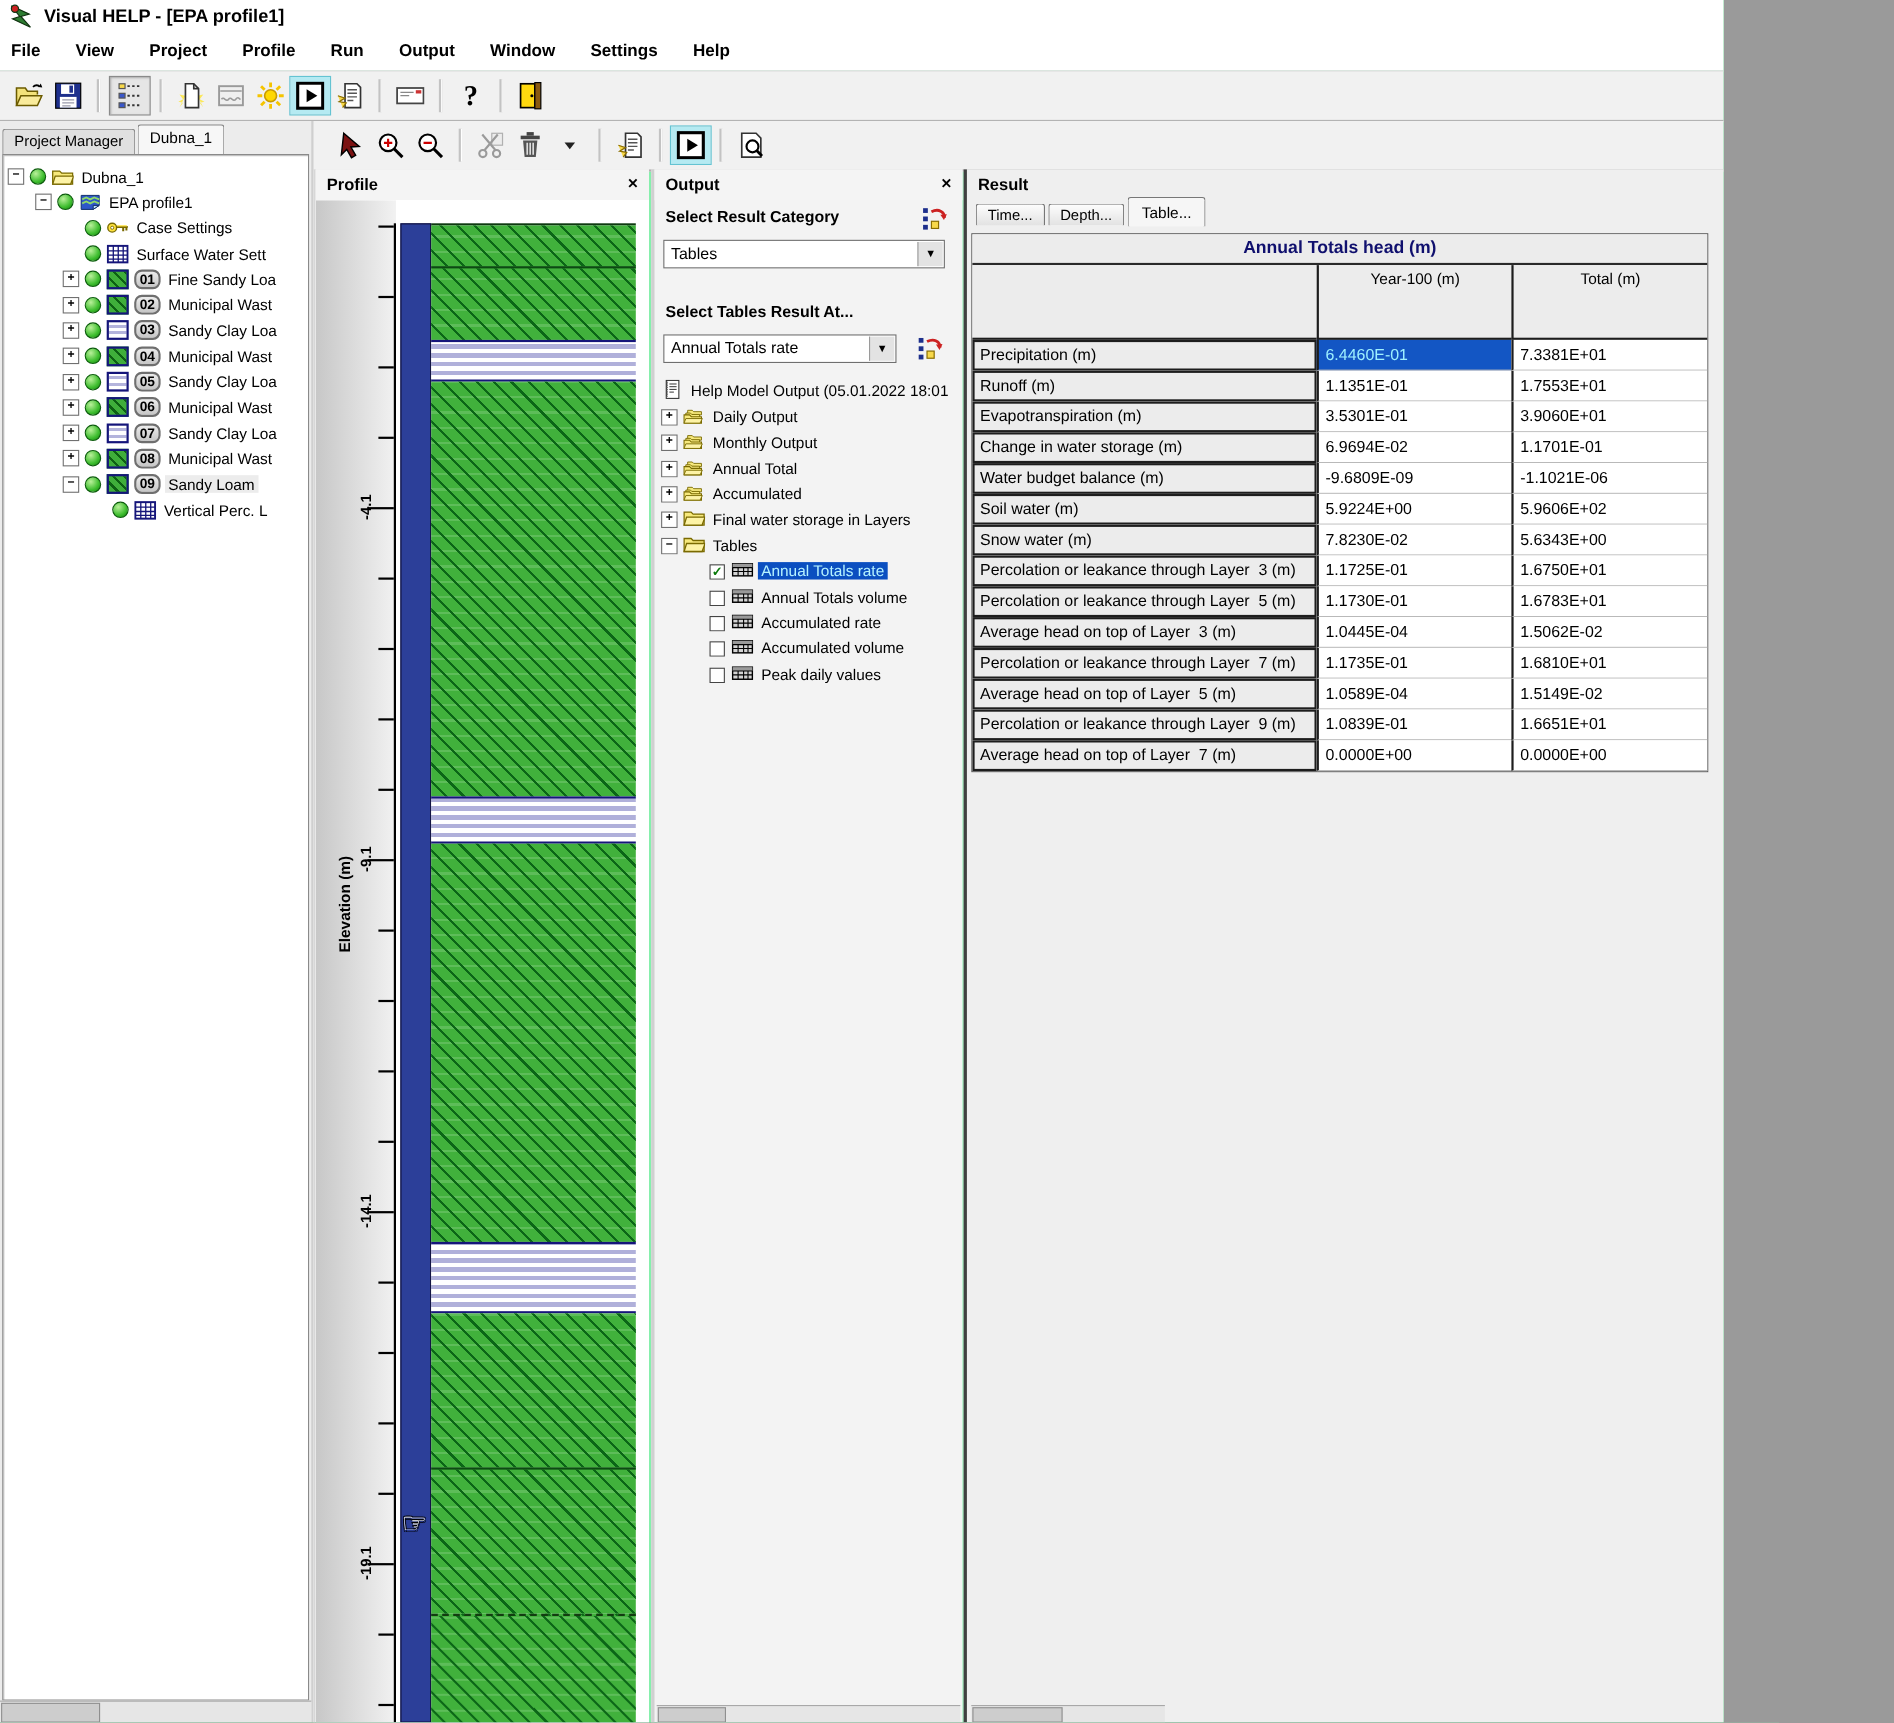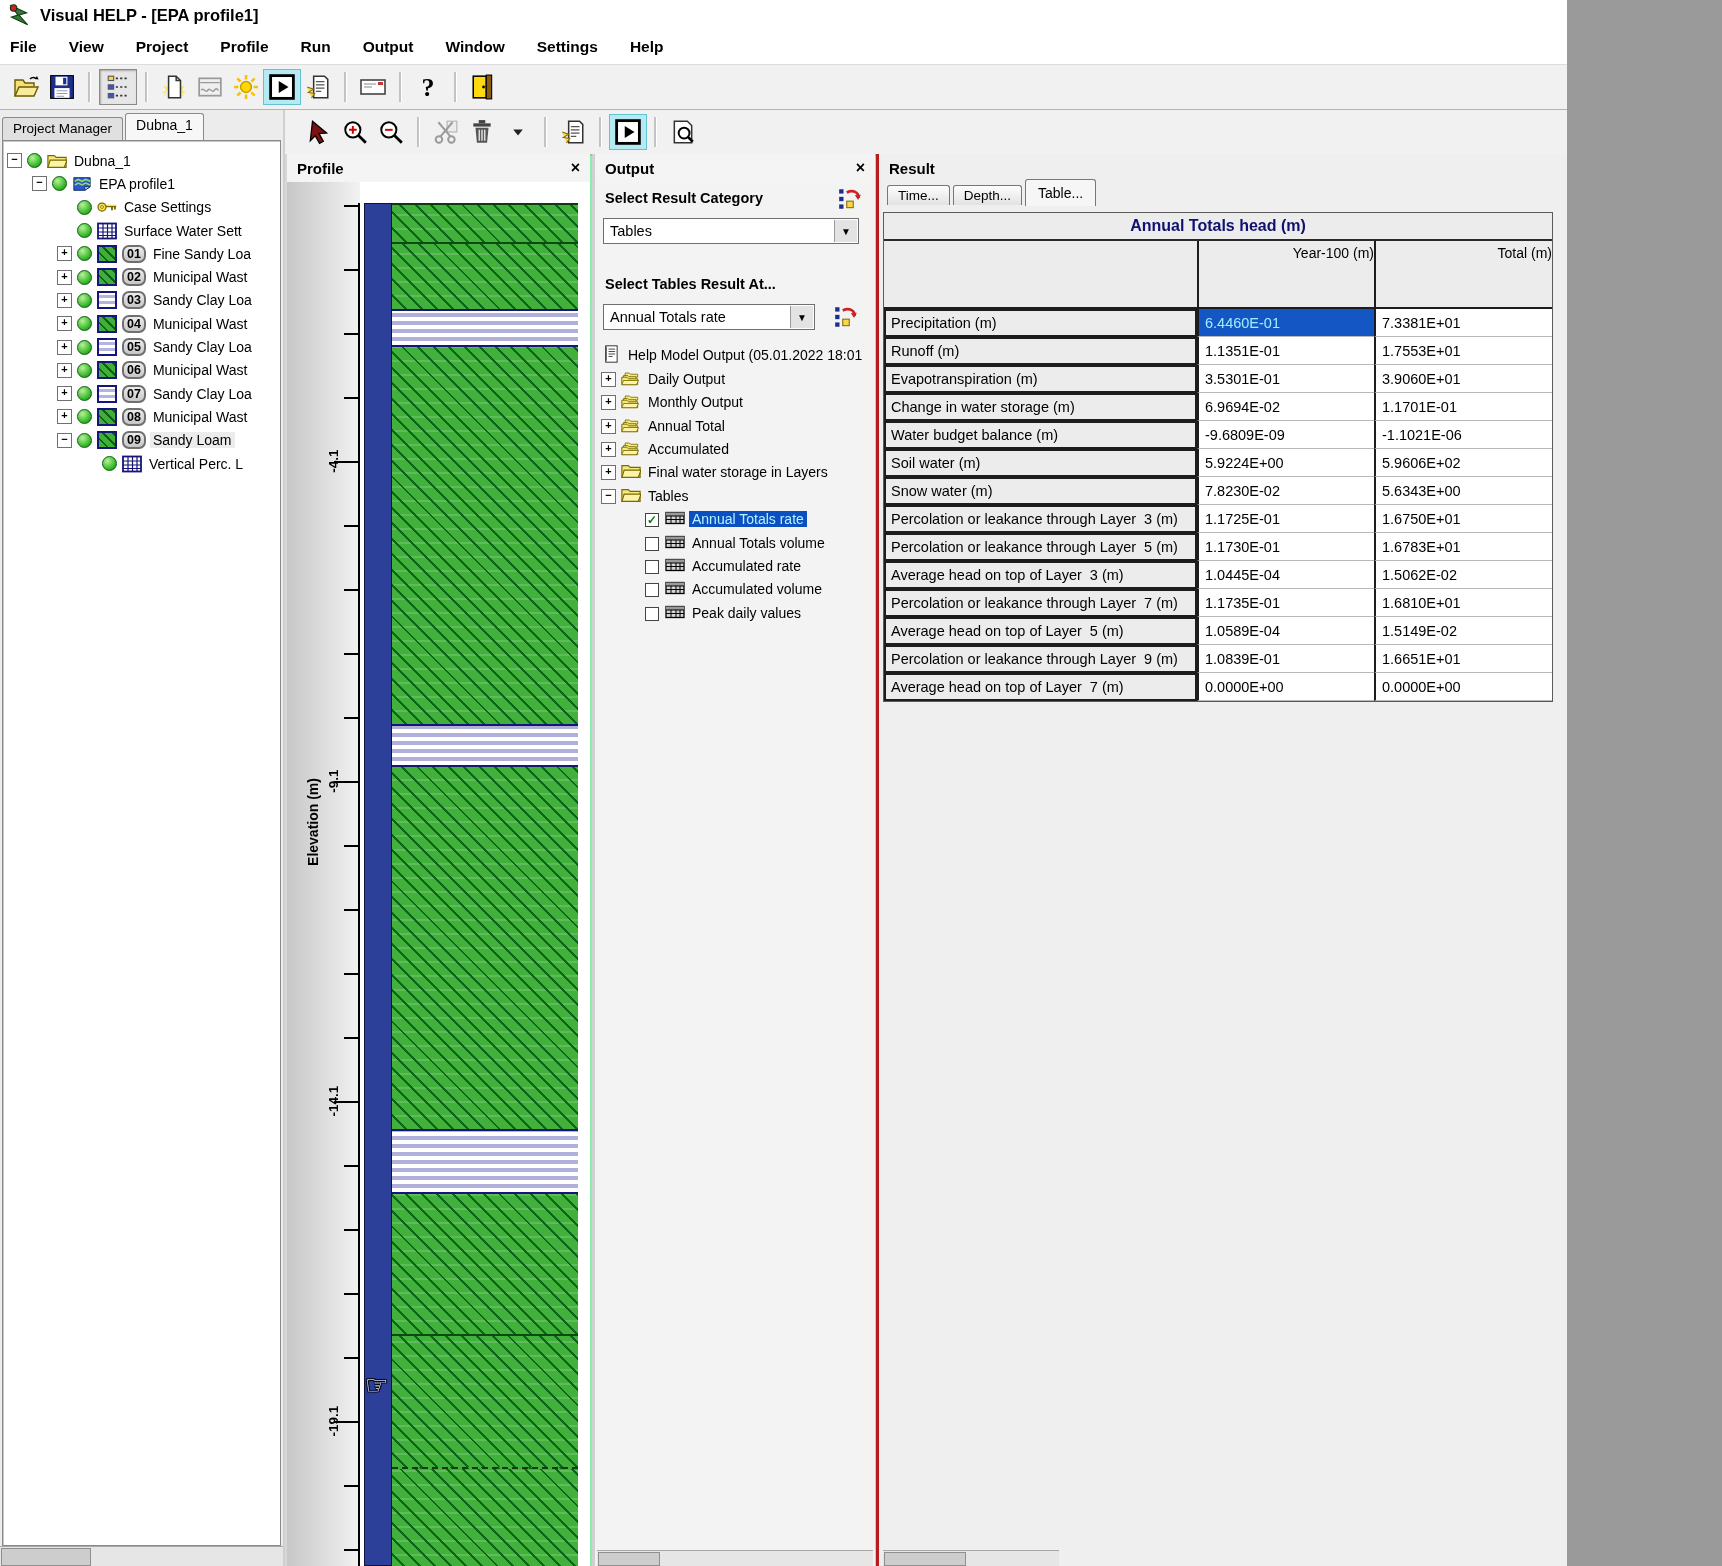--- a/index.html
+++ b/index.html
@@ -87,31 +87,31 @@
   .ddbtn{position:absolute;right:1px;top:1px;bottom:1px;width:22px;background:#e3e3e3;border-left:1px solid #9a9a9a;
          display:flex;align-items:center;justify-content:center;font-size:10px;}
   .ddicon{position:absolute;width:26px;height:26px;}
   .otree{position:absolute;left:4px;right:0;top:186px;bottom:20px;overflow:hidden;}
   .orow{height:23.4px;display:flex;align-items:flex-end;font-size:14px;white-space:nowrap;overflow:hidden;}
   .orow .lbl{padding:0 3px;}
   .orow .lbl.sel{background:#0b4fc0;color:#b5f2ff;}
   .cb{width:14px;height:14px;border:1px solid #444;background:#fff;font-size:12px;line-height:13px;
       text-align:center;color:#0a7a0a;font-weight:700;margin-right:6px;flex:none;box-sizing:border-box;}
   
-  .result-panel{left:876px;right:0;background:#efefef;border-left:3px solid #b91c1c;}
+  .result-panel{left:876px;right:0;background:#efefef;border-left:3px solid #404040;}
   .rtabs{position:absolute;left:8px;top:24px;display:flex;align-items:flex-end;}
   .rtab{font-size:13.5px;border:1px solid #777;border-bottom:none;background:linear-gradient(#fdfdfd,#e2e2e2);
         padding:2px 10px;border-radius:3px 3px 0 0;margin-right:3px;}
   .rtab.active{background:#f6f6f6;font-size:14px;padding:5px 12px;position:relative;top:1px;}
   .rtable{position:absolute;left:4px;top:58px;display:grid;grid-template-columns:313px 177px 178px;
           border:1px solid #5a5a5a;background:#fff;}
   .t-title{grid-column:1/4;height:26px;background:#ececec;border-bottom:2px solid #2a2a2a;
            display:flex;align-items:center;justify-content:center;font-weight:700;font-size:16px;color:#10106e;}
   .t-h{height:68px;background:#ececec;box-sizing:border-box;border-bottom:2px solid #1d1d1d;
-       text-align:right;font-size:14px;padding-top:4px;}
+       text-align:center;font-size:14px;padding-top:4px;}
   .t-h.vcol{border-left:2px solid #1d1d1d;}
   .t-lbl{height:28px;box-sizing:border-box;border:2px solid #1d1d1d;background:#ececec;font-size:14.5px;
          display:flex;align-items:center;padding-left:5px;white-space:pre;overflow:hidden;}
   .t-val{height:28px;box-sizing:border-box;border-left:2px solid #1d1d1d;border-bottom:1px solid #b9b9b9;
          font-size:14.5px;display:flex;align-items:center;padding-left:6px;background:#fff;white-space:nowrap;}
   .t-val.sel{background:#1356c4;color:#9ef0ff;}
 </style>
 </head>
 <body>
 

